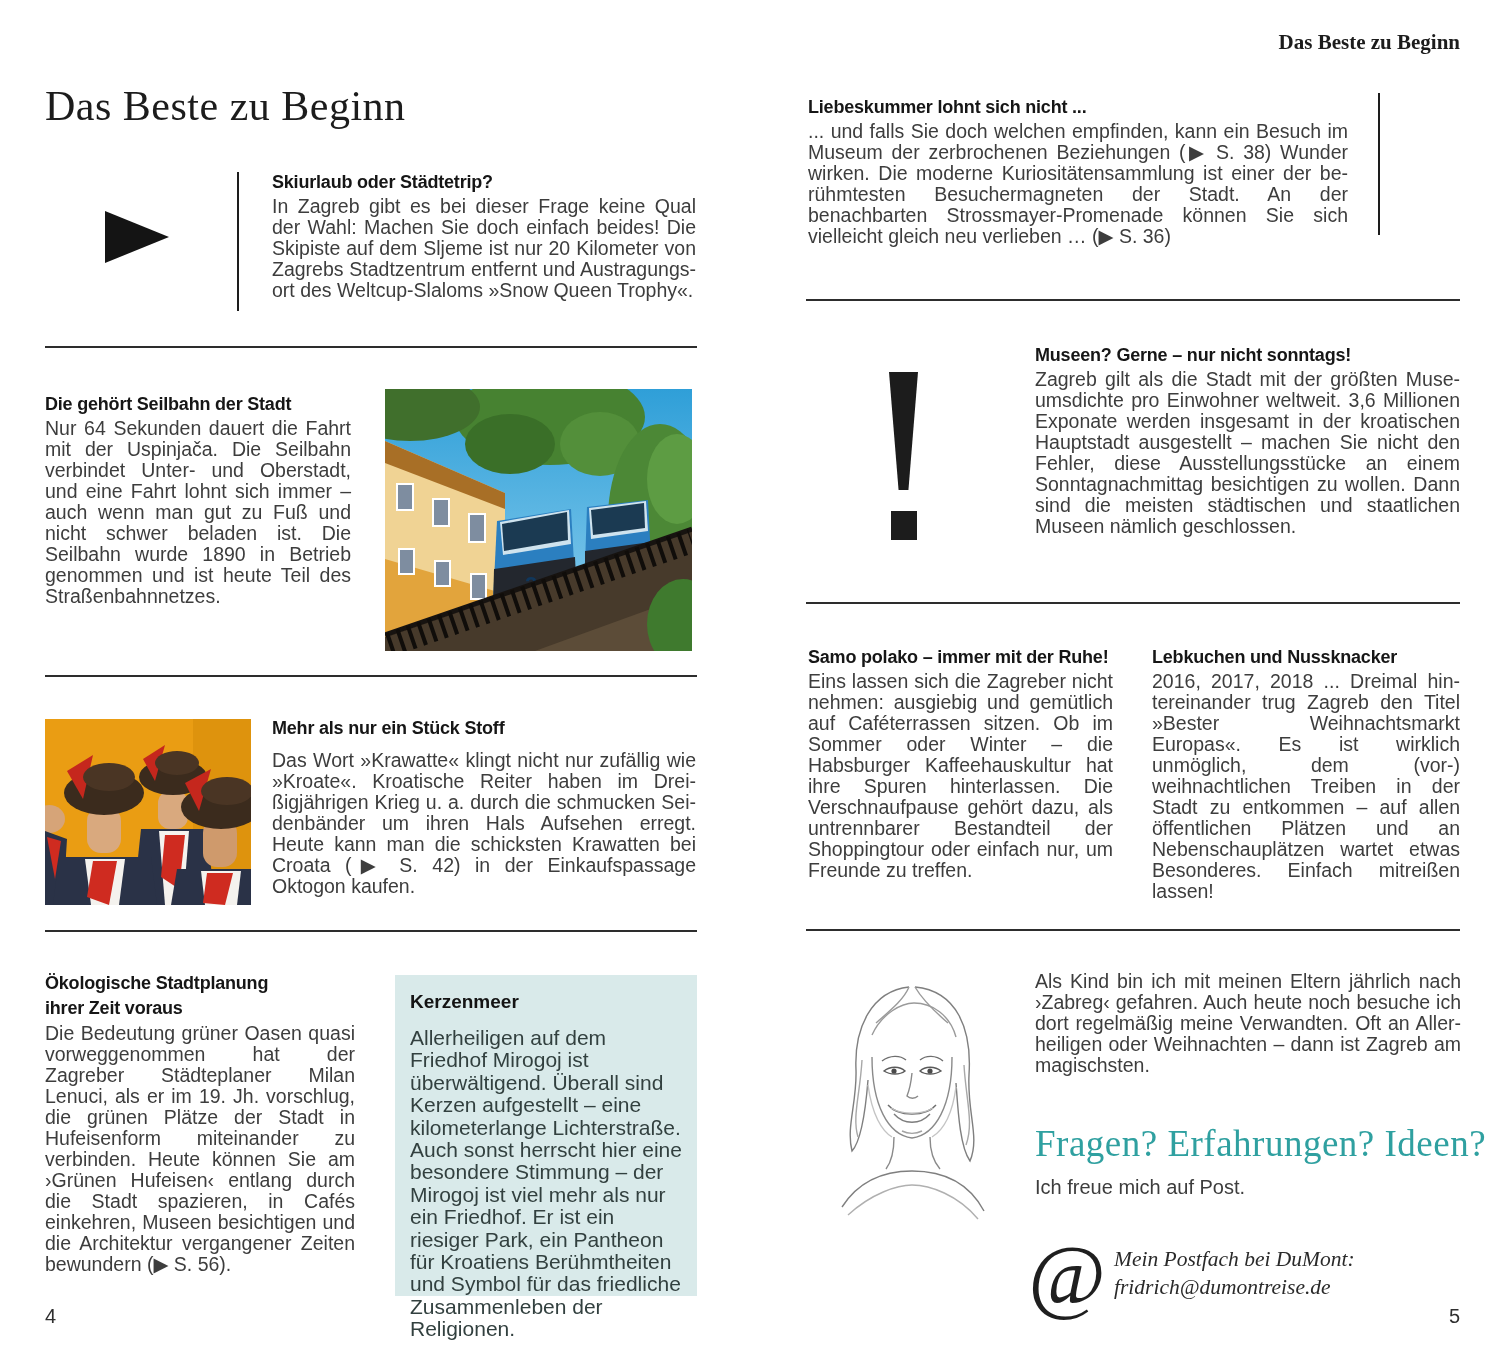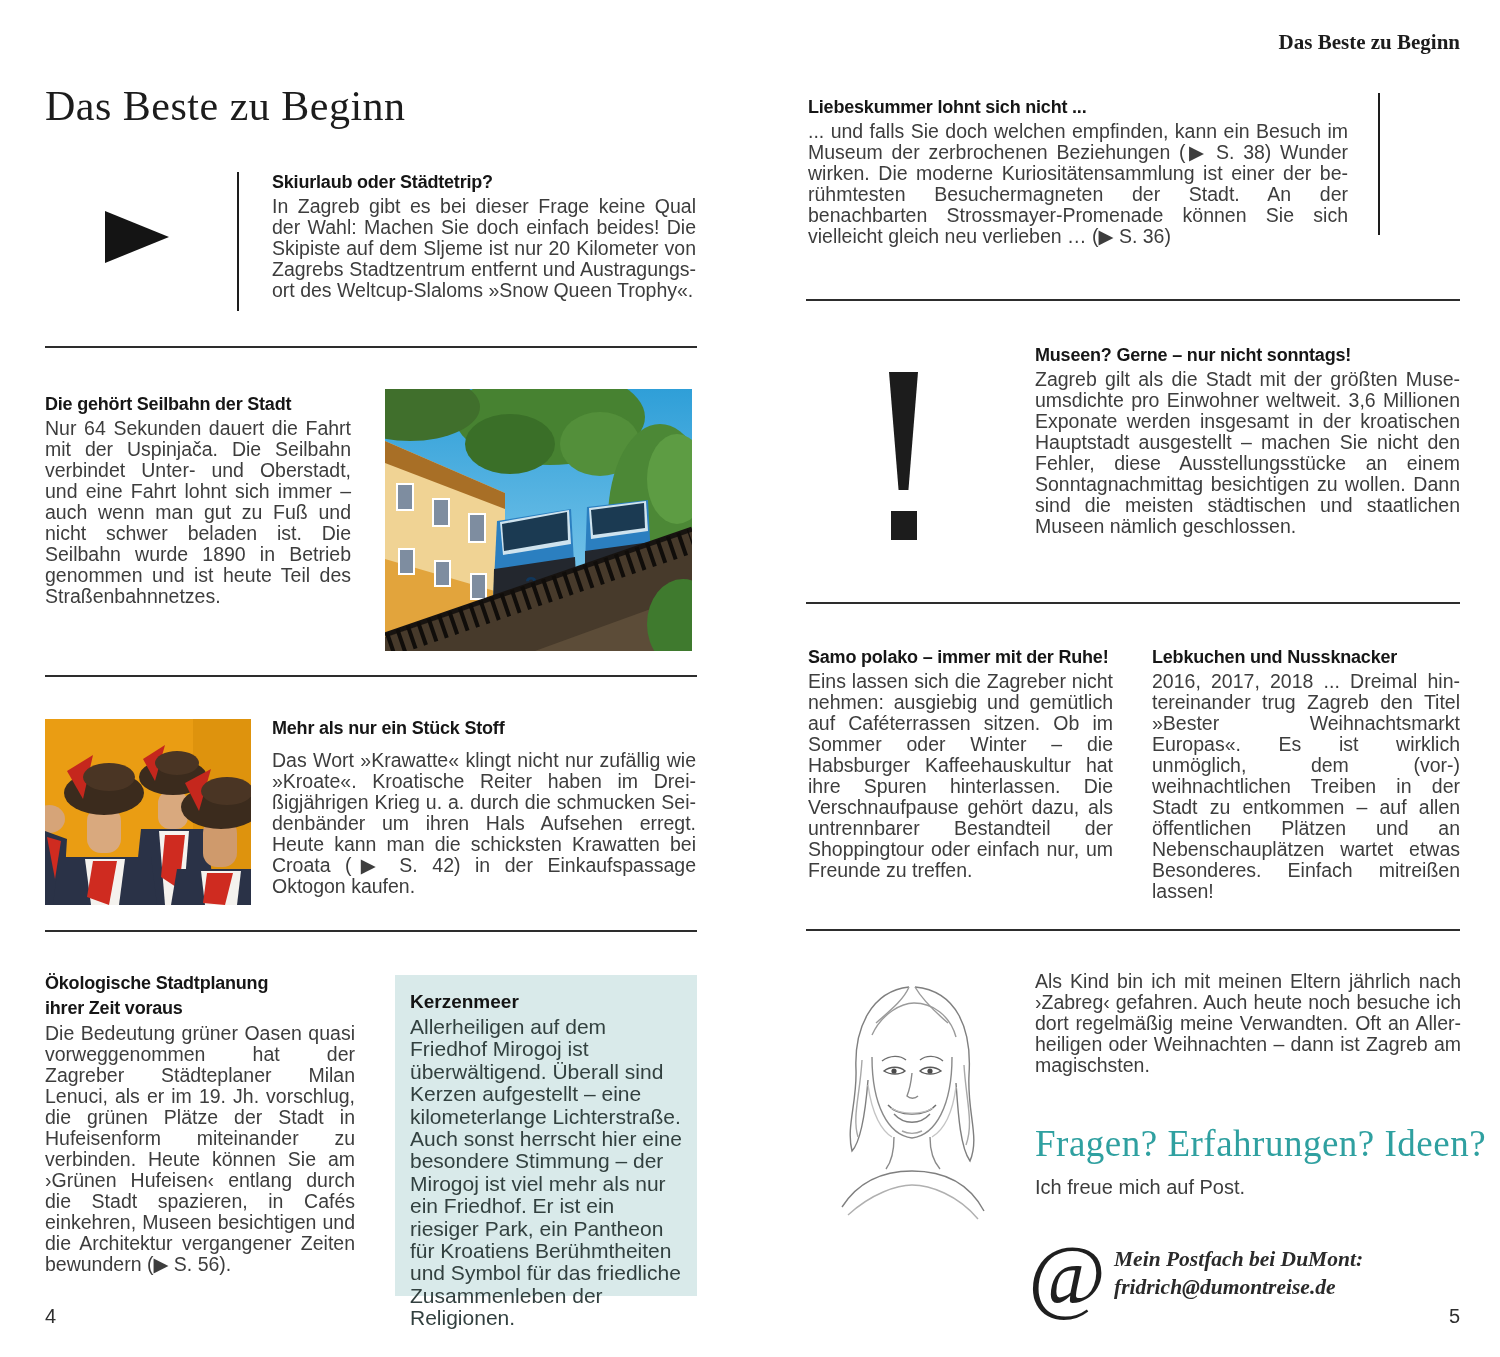--- a/index.html
+++ b/index.html
@@ -9,21 +9,21 @@
   .body-text { font-size:19.5px; line-height:21px; color:#3d3d3d; text-align:justify; }
   .subhead { font-size:18px; line-height:25px; font-weight:bold; color:#161616; letter-spacing:-0.2px; }
   .h1-title { font-family:"Liberation Serif", serif; font-size:42px; color:#1c1c1c; letter-spacing:0.5px; }
   .running-head { font-family:"Liberation Serif", serif; font-weight:bold; font-size:21px; color:#1c1c1c; text-align:right; }
   .hrule { height:2px; background:#2d2d2d; }
   .vrule { width:2px; background:#1d1d1d; }
   .tri { width:0; height:0; border-left:64px solid #141414; border-top:26px solid transparent; border-bottom:26px solid transparent; }
   .excl-stem { background:#1c1c1c; clip-path:polygon(0 0, 100% 0, 67% 100%, 33% 100%); }
   .excl-dot  { background:#1c1c1c; }
   .teal-box { background:#d9eaea; padding:16px 15px 0 15px; }
-  .teal-box .bx-head { font-size:19px; font-weight:bold; color:#141414; margin-bottom:3px; }
+  .teal-box .bx-head { font-size:19px; font-weight:bold; color:#141414; margin-bottom:14px; }
   .teal-box .bx-body { font-size:21px; line-height:22.4px; color:#32403f; text-align:left; }
   .teal-head { font-family:"Liberation Serif", serif; font-size:37px; color:#2fa0a0; letter-spacing:0.5px; }
   .plain-sub { font-size:20px; color:#3d3d3d; }
   .at-glyph { font-family:"Liberation Serif", serif; font-style:italic; font-size:84px; line-height:80px; color:#1f1f1f; }
   .mail-text { font-family:"Liberation Serif", serif; font-style:italic; font-size:21.5px; line-height:28px; color:#2a2a2a; }
   .pagenum { font-size:20px; color:#2f2f2f; }
   svg text { font-family:"Liberation Sans", sans-serif; }
 </style>
 </head>
 <body>
@@ -214,18 +214,18 @@
     <path d="M144,122 C140,152 130,166 120,172" stroke="#c4c4c4"></path>
   </svg>
 </div>
 
 <div class="abs body-text" style="left:1035px; top:971px; width:426px;">Als Kind bin ich mit meinen Eltern jährlich nach ›Zabreg‹ gefahren. Auch heute noch besuche ich dort regelmäßig meine Verwandten. Oft an Aller­heiligen oder Weihnachten – dann ist Zagreb am magischsten.</div>
 
 <div class="abs teal-head" style="left:1035px; top:1122px;">Fragen? Erfahrungen? Ideen?</div>
 <div class="abs plain-sub" style="left:1035px; top:1176px;">Ich freue mich auf Post.</div>
 
 <div class="abs at-glyph" style="left:1028px; top:1236px;">@</div>
-<div class="abs mail-text" style="left:1114px; top:1245px;font-weight:bold;">
+<div class="abs mail-text" style="left:1114px; top:1245px;">
   <span style="display:block;">Mein Postfach bei DuMont:</span>
   <span style="display:block;">fridrich@dumontreise.de</span>
 </div>
 
 <div class="abs pagenum" style="left:1410px; top:1305px; width:50px; text-align:right;">5</div>
 
 </body></html>

